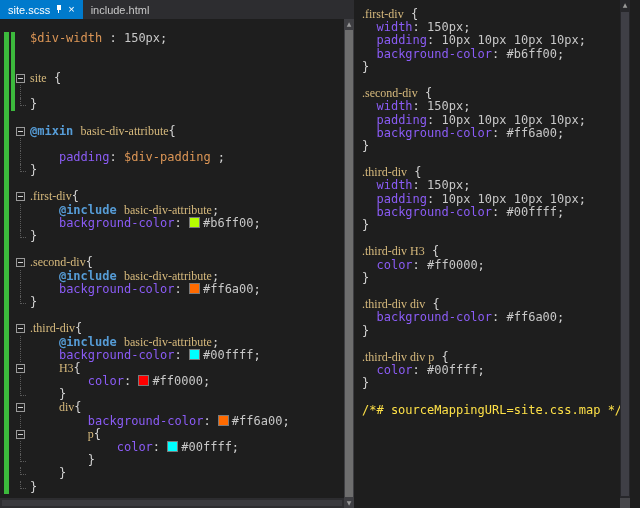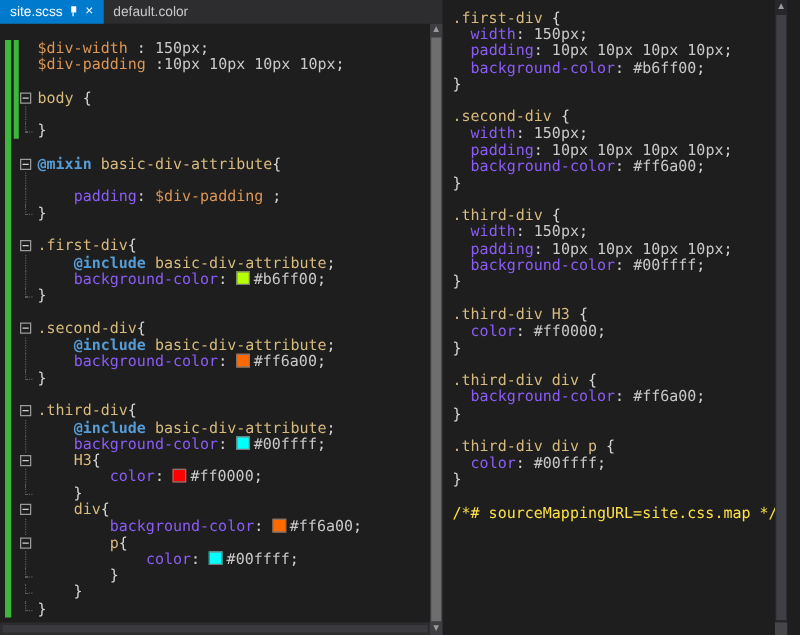--- a/index.html
+++ b/index.html
@@ -33,21 +33,21 @@
   .code{white-space:pre;}
   .fold-box{position:absolute;left:16px;top:2px;width:9px;height:9px;
             border:1px solid #9a9a9a;background:#1e1e1e;box-sizing:border-box;}
   .fold-box::after{content:"";position:absolute;left:1px;right:1px;top:3px;border-top:1px solid #d0d0d0;}
   .fold-line{position:absolute;left:20px;top:0;height:13.2px;border-left:1px dotted #5a5a5a;}
   .fold-end{position:absolute;left:20px;top:0;height:7px;width:5px;
             border-left:1px dotted #5a5a5a;border-bottom:1px dotted #5a5a5a;}
 
   
   .t-pl{color:#d4d4d4;}
-  .t-sel{color:#d7ba7d;}
+  .t-sel{color:#d7ba7d;font-family:Liberation Serif, serif;}
   .t-v{color:#dc9656;}
   .t-kw{color:#569cd6;font-weight:bold;}
   .t-prop{color:#8b5cf6;}
   .t-val{color:#c8c8c8;}
   .t-com{color:#fde047;}
   .swatch{display:inline-block;width:9px;height:9px;border:1px solid #7a7a7a;
           margin-right:3px;vertical-align:-1px;box-sizing:content-box;}
 
   
   .vscroll{position:absolute;left:344px;top:19px;width:10px;height:489px;background:var(--scroll-track,#3e3e42);}
@@ -66,49 +66,48 @@
 
 <div class="app">
 
   <div class="tabbar">
     <div class="tab active">
       <span class="tab-label">site.scss</span>
       <span class="pin-icon"></span>
       <span class="tab-close">×</span>
     </div>
     <div class="tab inactive">
-      <span class="tab-label">default.color</span>
+      <span class="tab-label">include.html</span>
     </div>
   </div>
 
   <div class="left-pane">
     <div class="change-outer"></div>
     <div class="change-inner"></div>
     <div id="left-code">
         <div class="line">
           <span class="fold"></span>
           <span class="code"></span>
         </div>
         <div class="line">
           <span class="fold"></span>
           <span class="code"><span class="t-v">$div-width</span><span class="t-pl"> : </span><span class="t-val">150px</span><span class="t-pl">;</span></span>
         </div>
         <div class="line">
           <span class="fold"></span>
-          <span class="code"><span class="t-v">$div-padding</span><span class="t-pl"> :</span><span class="t-val">10px 10px 10px 10px</span><span class="t-pl">;</span></span>
-        </div>
-        <div class="line">
-          <span class="fold"></span>
-          <span class="code"></span>
-        </div>
-        <div class="line">
-          <span class="fold">
-            <span class="fold-box"></span>
-          </span>
-          <span class="code"><span class="t-sel">body</span><span class="t-pl"> {</span></span>
+        </div>
+        <div class="line">
+          <span class="fold"></span>
+          <span class="code"></span>
+        </div>
+        <div class="line">
+          <span class="fold">
+            <span class="fold-box"></span>
+          </span>
+          <span class="code"><span class="t-sel">site</span><span class="t-pl"> {</span></span>
         </div>
         <div class="line">
           <span class="fold">
             <span class="fold-line"></span>
           </span>
           <span class="code"></span>
         </div>
         <div class="line">
           <span class="fold">
             <span class="fold-end"></span>

